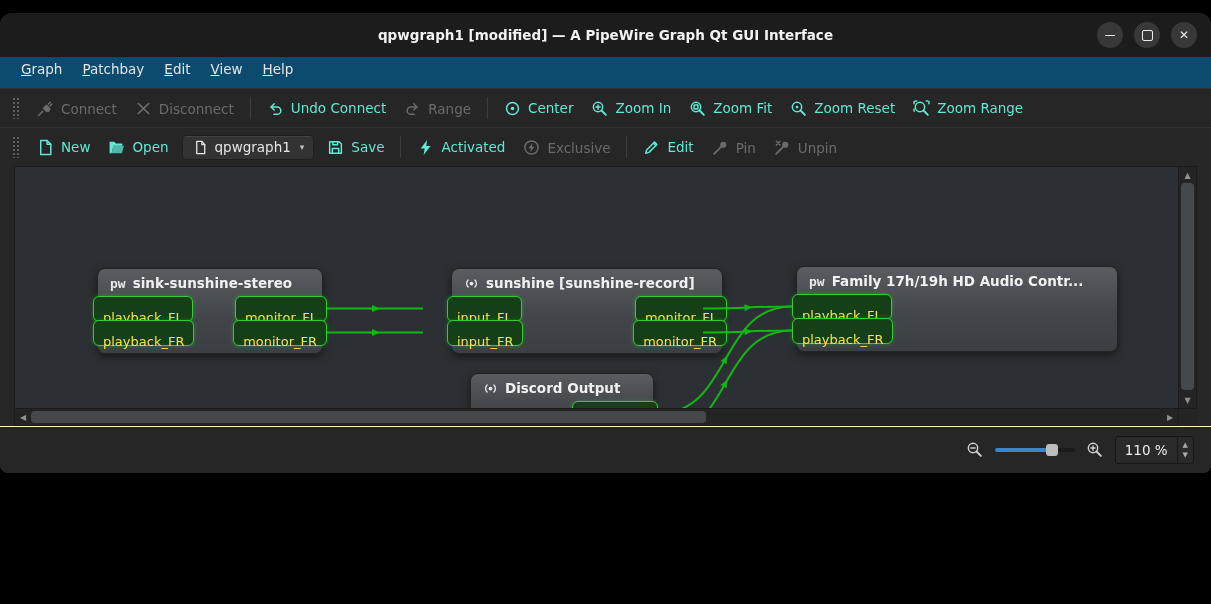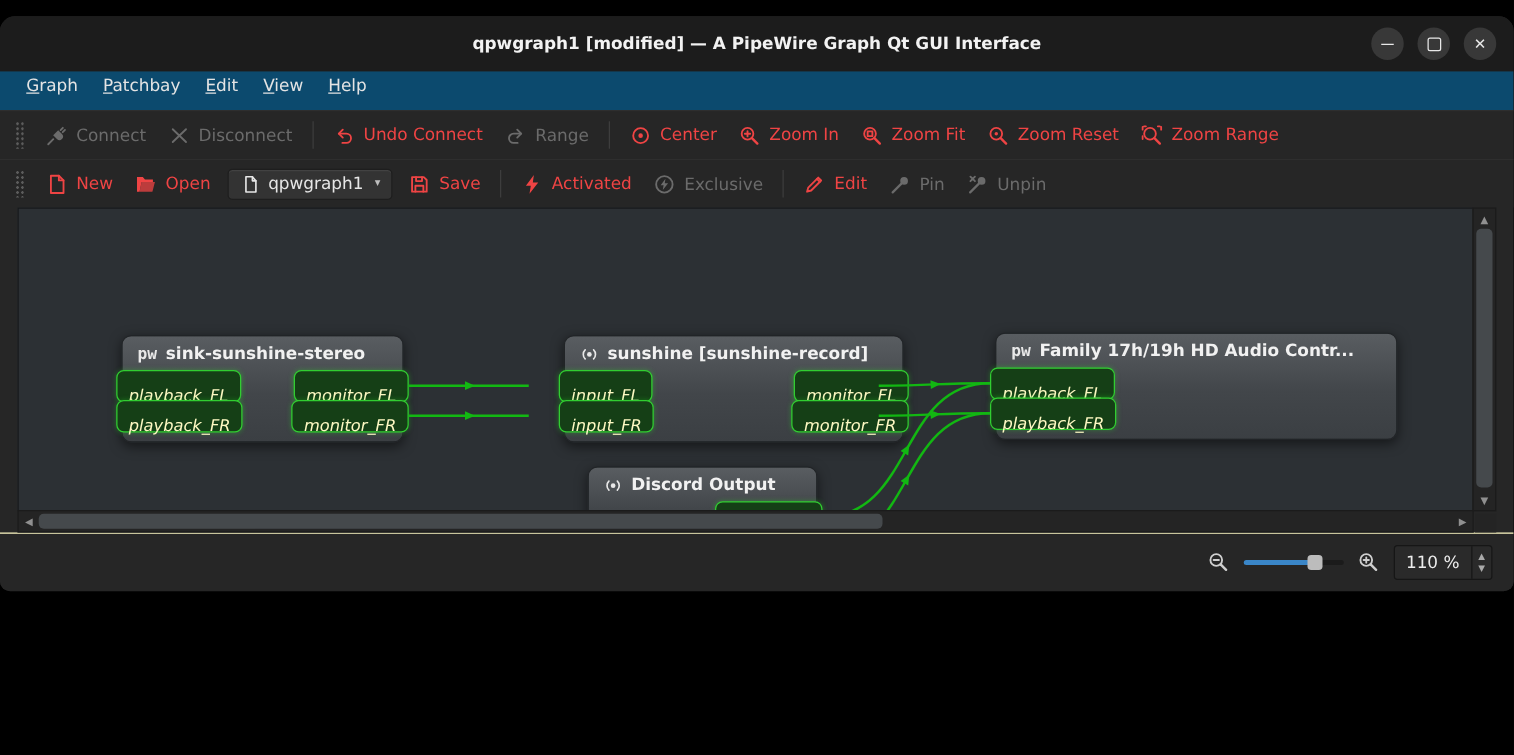--- a/index.html
+++ b/index.html
@@ -14,42 +14,42 @@
     align-items:center;justify-content:center;font-size:12px;line-height:1;}
   .max-glyph{width:9px;height:9px;border:1.5px solid #e9e9e9;border-radius:2px;display:block;}
   .min-glyph{width:10px;height:0;border-top:1.6px solid #e9e9e9;display:block;}
   
   .menubar{height:31px;display:flex;padding:0 12px;gap:2px;background:#0c4a6e;flex:none;}
   .menu-item{color:#e4e4e4;font-size:13.5px;padding:4px 9px;border-radius:4px;white-space:nowrap;}
   
   .toolbar{height:38px;display:flex;align-items:center;padding:0 8px;border-top:1px solid #2e2e2e;background:#262626;flex:none;}
   .tb-handle{width:7px;height:22px;margin:0 9px 0 4px;
     background-image:radial-gradient(#5c5c5c 1px,transparent 1.2px);background-size:4px 4px;}
-  .tb-btn{display:flex;align-items:center;gap:7px;color:#ef4444;font-size:13.5px;padding:5px 9px;border-radius:4px;white-space:nowrap;}
+  .tb-btn{display:flex;align-items:center;gap:7px;color:#5eead4;font-size:13.5px;padding:5px 9px;border-radius:4px;white-space:nowrap;}
   .tb-btn.disabled{color:#6b6b6b;align-items:flex-end;}
   .ticon{width:17px;height:17px;display:inline-flex;align-items:center;justify-content:center;flex:none;}
   .tb-sep{width:1px;height:22px;background:#3d3d3d;margin:0 7px;}
   .combo{display:flex;align-items:center;gap:6px;background:#333;border:1px solid #1e1e1e;border-radius:4px;
     padding:3px 9px;margin:0 4px;color:#e6e6e6;font-size:13.5px;box-shadow:inset 0 1px 0 #424242;}
   .combo .arrow{font-size:9px;color:#bdbdbd;margin-left:3px;}
   
   .content{flex:1;position:relative;margin:0 14px;}
   .canvas-viewport{position:absolute;left:0;top:0;right:18px;bottom:17px;background:#2c3034;
     border:1px solid #17191b;overflow:hidden;}
   .scene{position:absolute;inset:0;}
   .wires{position:absolute;inset:0;pointer-events:none;z-index:5;}
   .gnode{position:absolute;background:linear-gradient(#595d61,#42464a 55%,#3b3f43);
     border:1px solid #212427;border-radius:8px;box-shadow:0 3px 9px rgba(0,0,0,.5);padding-bottom:7px;z-index:2;}
   .gnode-header{display:flex;align-items:center;gap:7px;padding:6px 12px 4px;color:#f1f1f1;font-weight:bold;
     font-size:13.5px;white-space:nowrap;overflow:hidden;}
   .gnode-icon{color:#e8e8e8;display:inline-flex;flex:none;}
   .pw-glyph{font-family:"DejaVu Sans Mono","Liberation Mono",monospace;font-weight:bold;font-size:13px;line-height:1;}
   .port-row{display:flex;justify-content:space-between;align-items:center;margin:3px 0;height:21px;}
-  .port{font-size:13px;line-height:17px;padding:12px 9px;border:1px solid #31cd31;background:#153f16;color:#fef9c3;
-    border-radius:6px;white-space:nowrap;box-shadow:0 0 4px rgba(40,220,40,.35);box-sizing:border-box;height:21px;font-style:italic;}
+  .port{font-size:13px;line-height:17px;padding:12px 9px;border:1px solid #31cd31;background:#153f16;color:#fde047;
+    border-radius:6px;white-space:nowrap;box-shadow:0 0 4px rgba(40,220,40,.35);box-sizing:border-box;height:21px;}
   .port.in{margin-left:-5px;}
   .port.out{margin-right:-5px;margin-left:auto;}
   
   .vscroll{position:absolute;top:0;right:0;bottom:17px;width:17px;background:#242424;border:1px solid #1b1b1b;}
   .hscroll{position:absolute;left:0;right:18px;bottom:0;height:16px;background:#242424;border:1px solid #1b1b1b;}
   .scroll-corner{position:absolute;right:0;bottom:0;width:17px;height:15px;background:#242424;}
   .sb-arrow{position:absolute;color:#909090;font-size:8px;display:flex;align-items:center;justify-content:center;}
   .vthumb{position:absolute;left:2px;right:2px;top:16px;bottom:18px;background:#45494c;border-radius:4px;}
   .hthumb{position:absolute;top:2px;bottom:2px;left:16px;width:58%;background:#45494c;border-radius:4px;}
   

